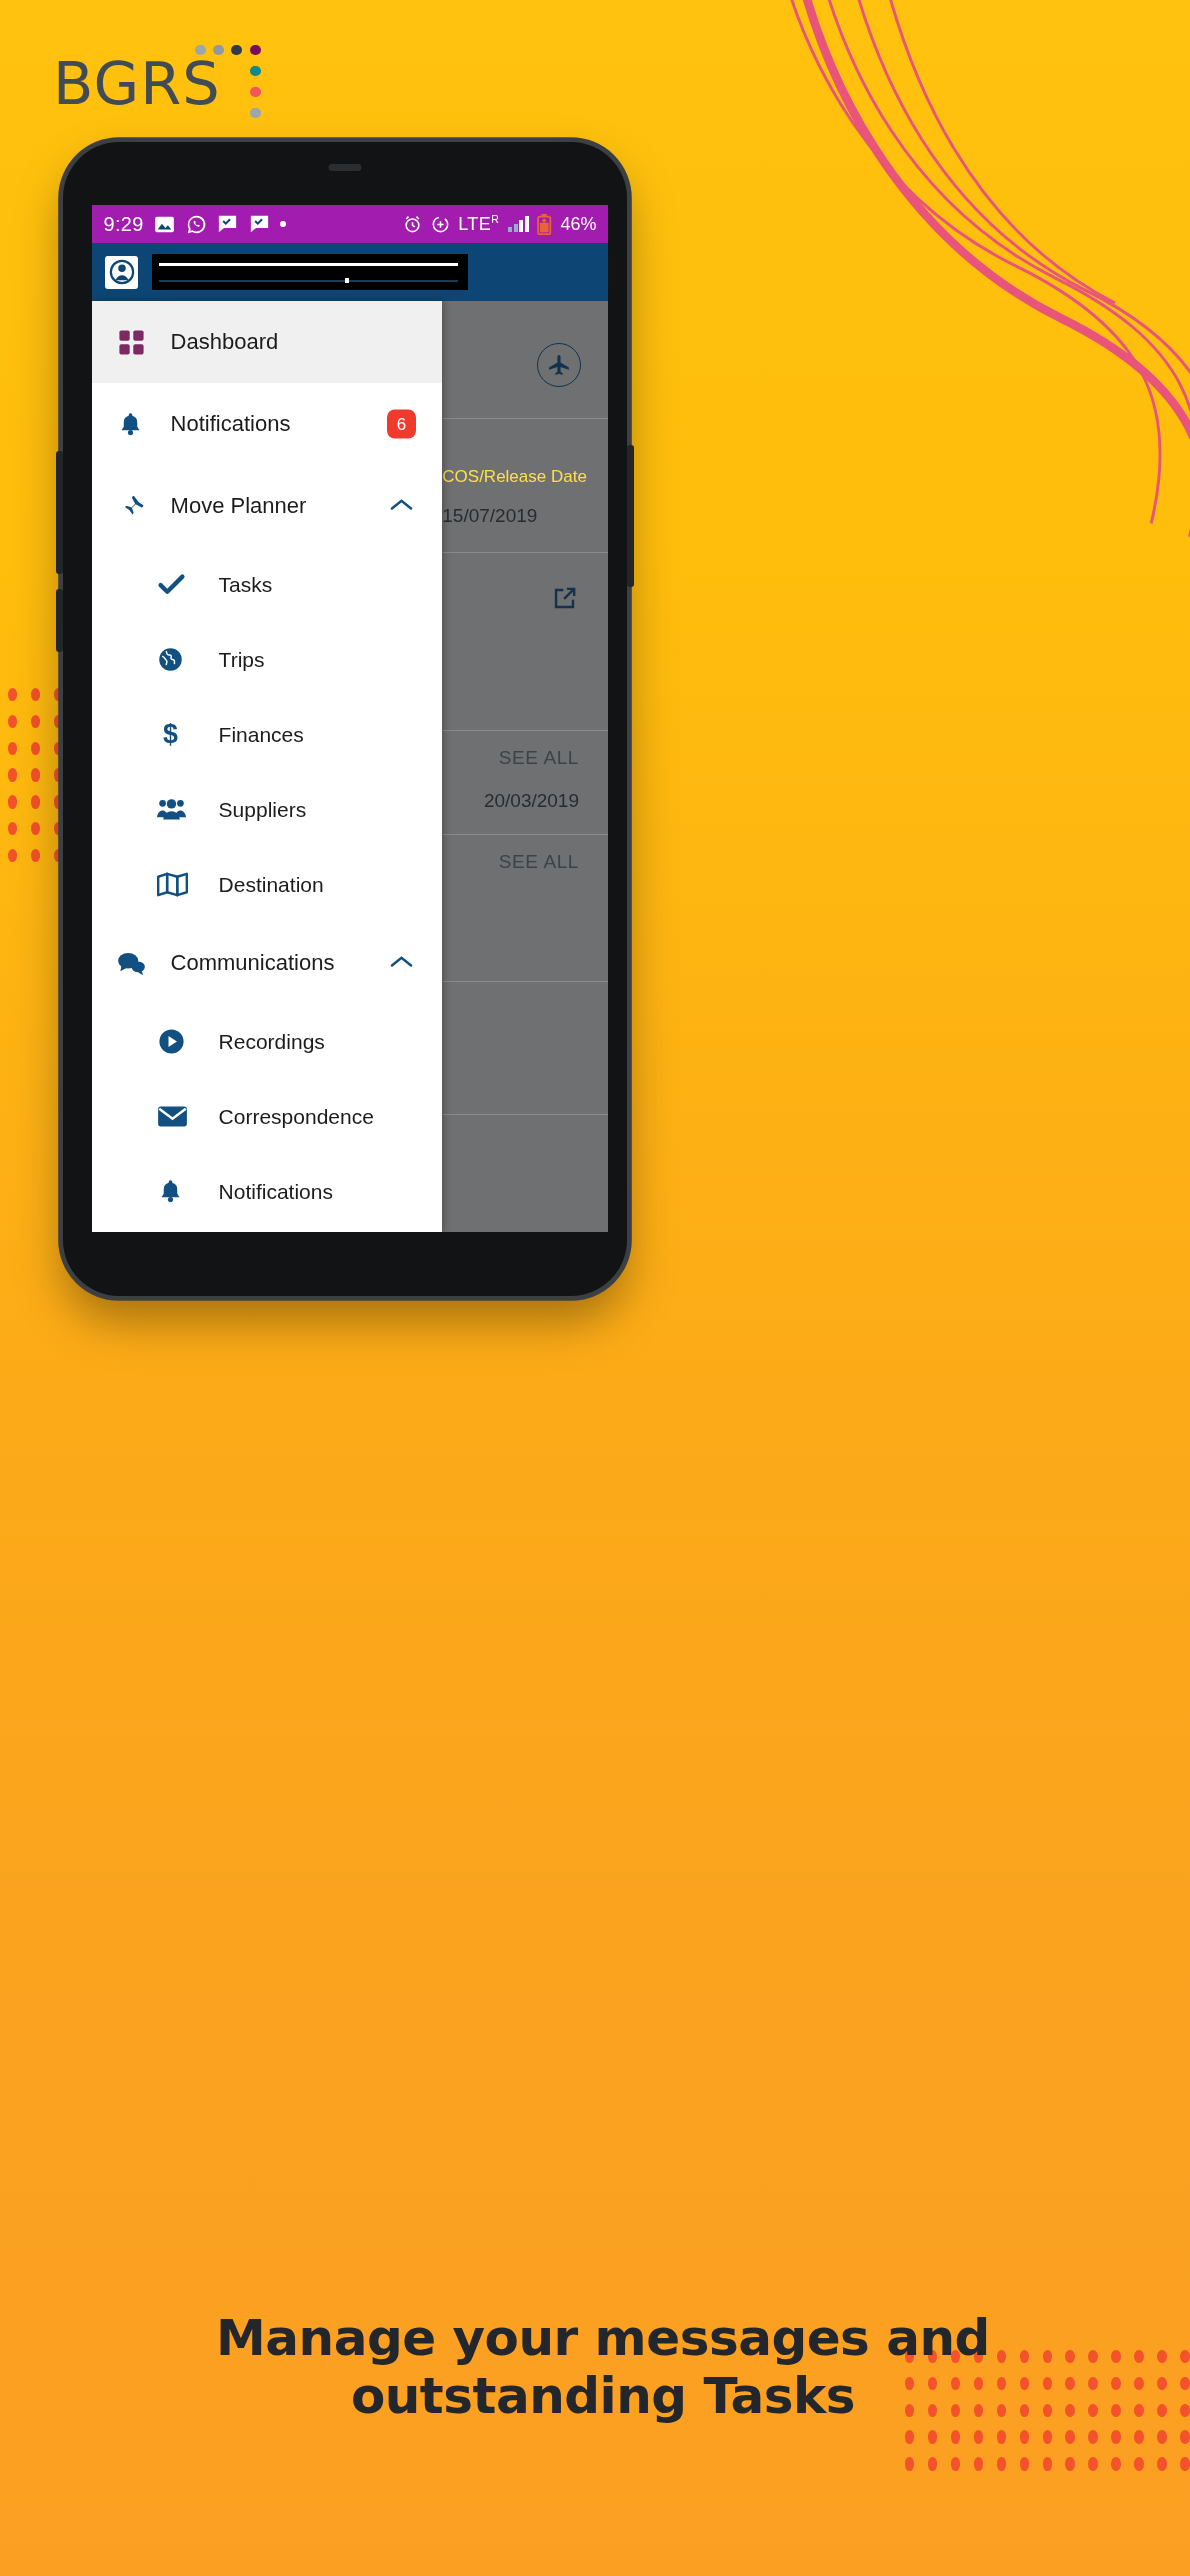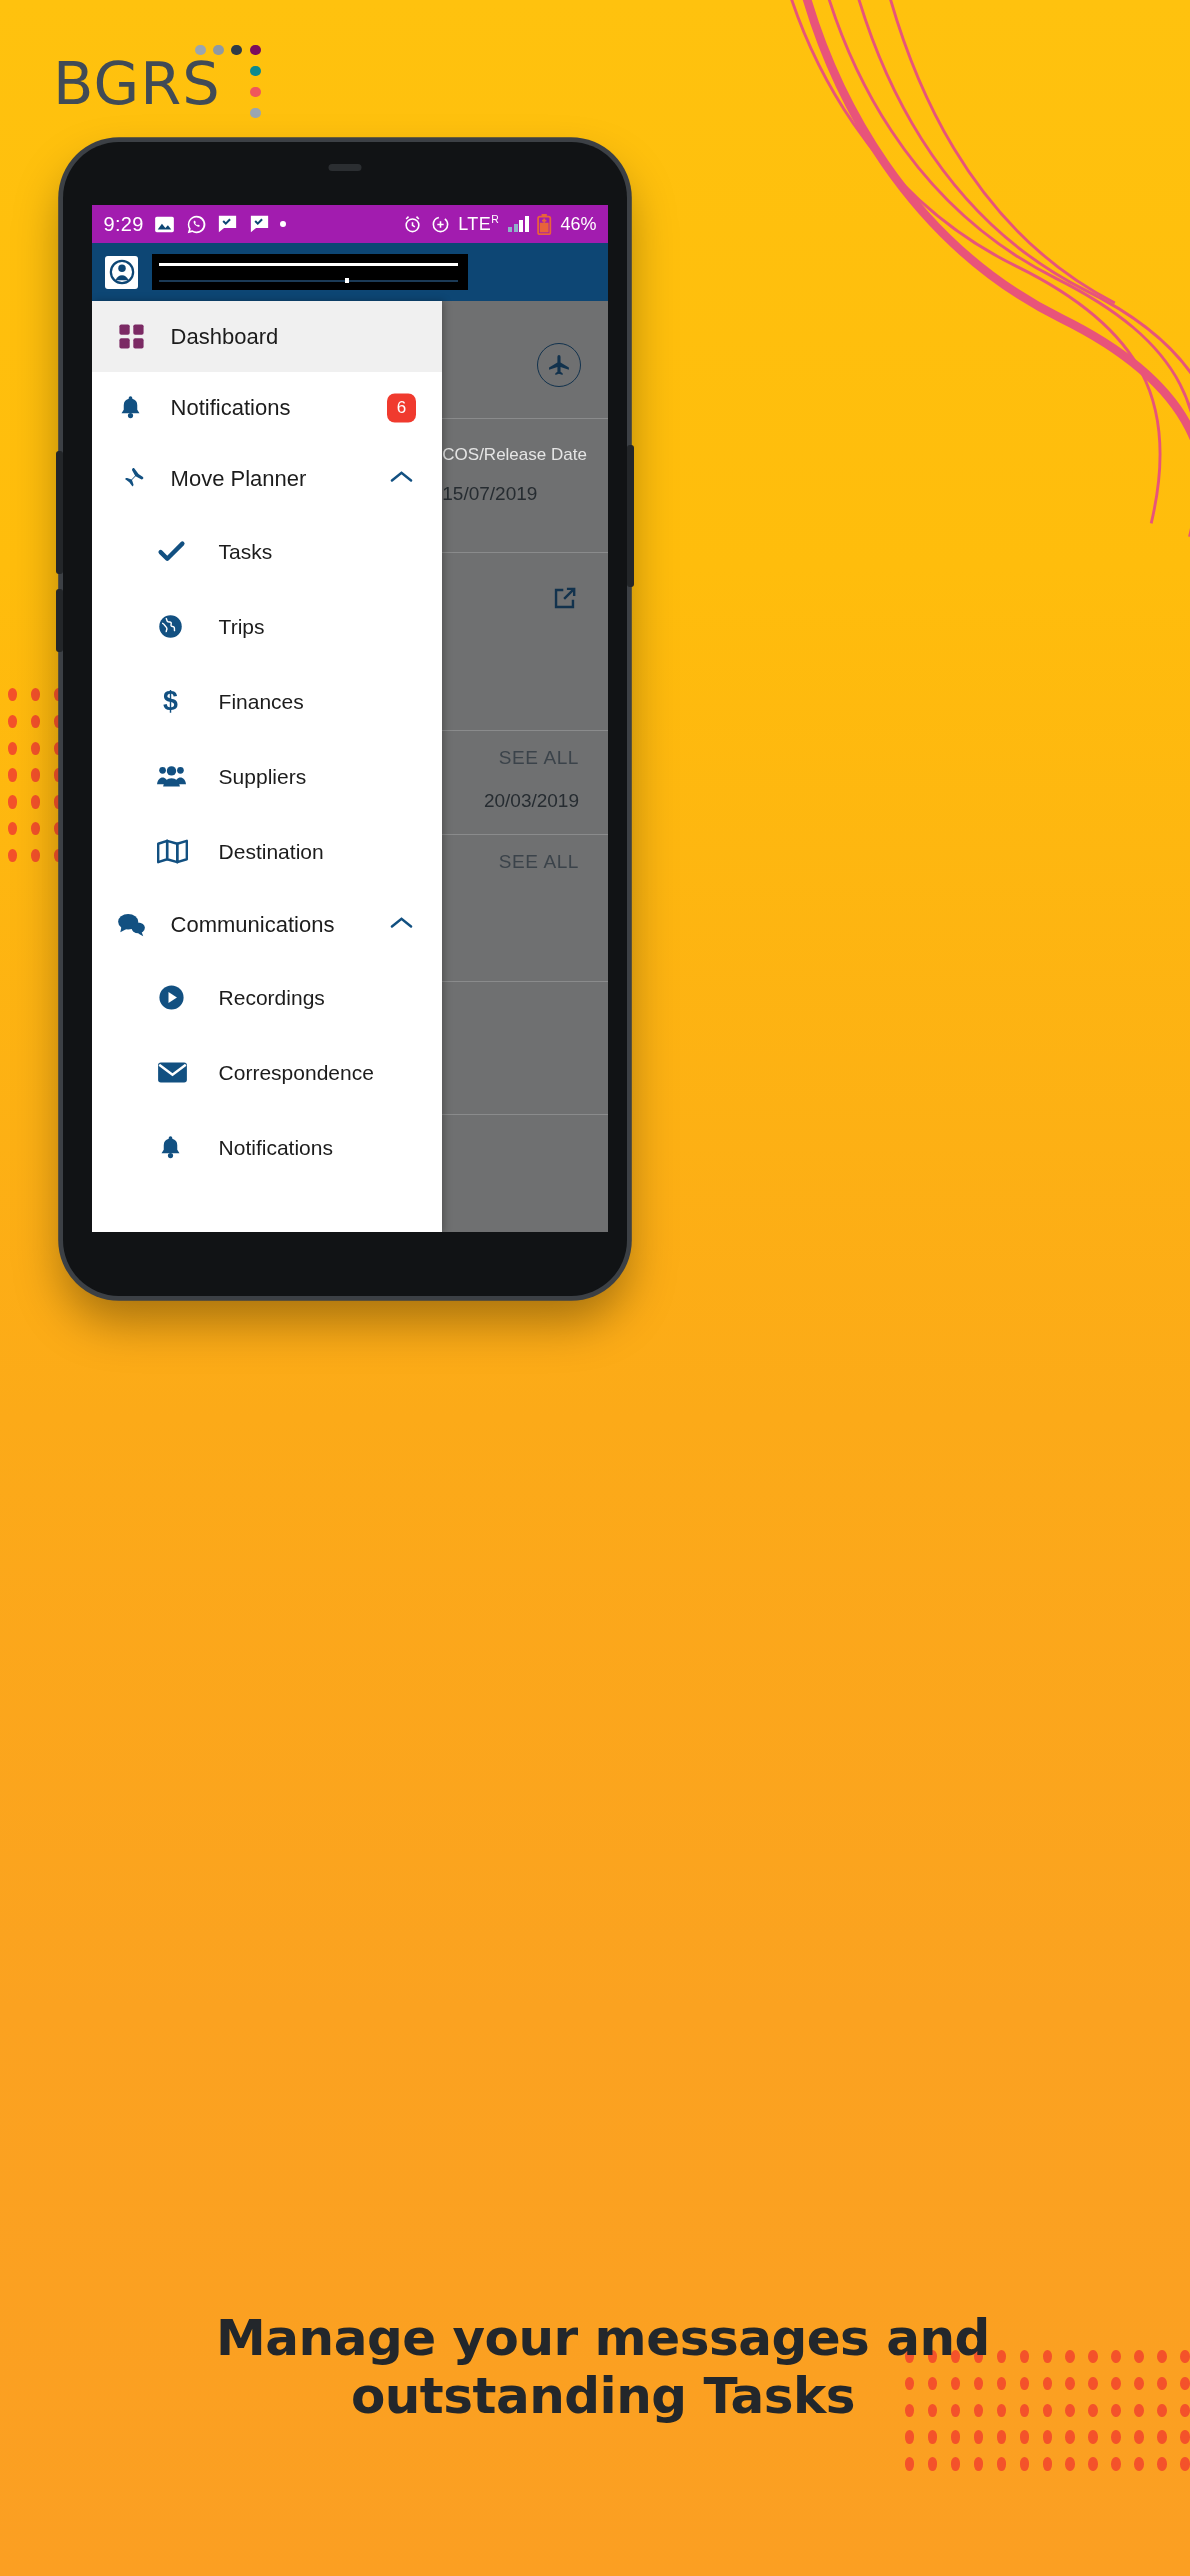--- a/index.html
+++ b/index.html
@@ -82,31 +82,31 @@
   .content-dim { position:absolute; inset:0; background:#6f7071; }
   .content-inner { position:absolute; inset:0; color:#2c3339; }
 
   .c-card { position:absolute; left:0; right:0; }
   .c-divider { border-bottom:1px solid #8a8b8c; }
 
   .plane-circle {
     position:absolute; right:27px; top:42px; width:44px; height:44px; border-radius:50%;
     border:1.9px solid #12324d; display:flex; align-items:center; justify-content:center;
   }
-  .c-label { font-size:17px; color:#e5e5e5; }
+  .c-label { font-size:17px; color:#fde047;margin-top:22px; }
   .c-value { font-size:19px; color:#262c31; }
   .c-seeall { font-size:19px; color:#3b434a; letter-spacing:0.6px; }
   .ext-icon { position:absolute; }
   .big-num { font-size:38px; color:#262c31; }
 
   .drawer {
     position:absolute; left:0; top:0; width:350px; height:100%;
     background:#fff; box-shadow:1.9px 0 7.7px rgba(0,0,0,.28); overflow:hidden;
   }
-  .d-item { display:flex; align-items:center; height:71px; padding-left:25px; position:relative; }
+  .d-item { display:flex; align-items:center; height:82px; padding-left:25px; position:relative; }
   .d-item.selected { background:#f0f0f0; }
   .d-item .d-icon { width:44px; display:flex; align-items:center; justify-content:flex-start; }
   .d-item .d-label { font-size:22px; color:#1c1c1c; margin-left:9.6px; }
   .d-item.sub { padding-left:65px; height:75px;gap:8px; }
   .d-item.sub .d-label { font-size:21px; }
   .badge {
     position:absolute; right:26px; top:50%; transform:translateY(-50%);
     min-width:29px; height:29px; padding:0 6.7px; border-radius:7.7px; background:#f03a2e;
     color:#fff; font-size:17px; display:flex; align-items:center; justify-content:center;
   }

